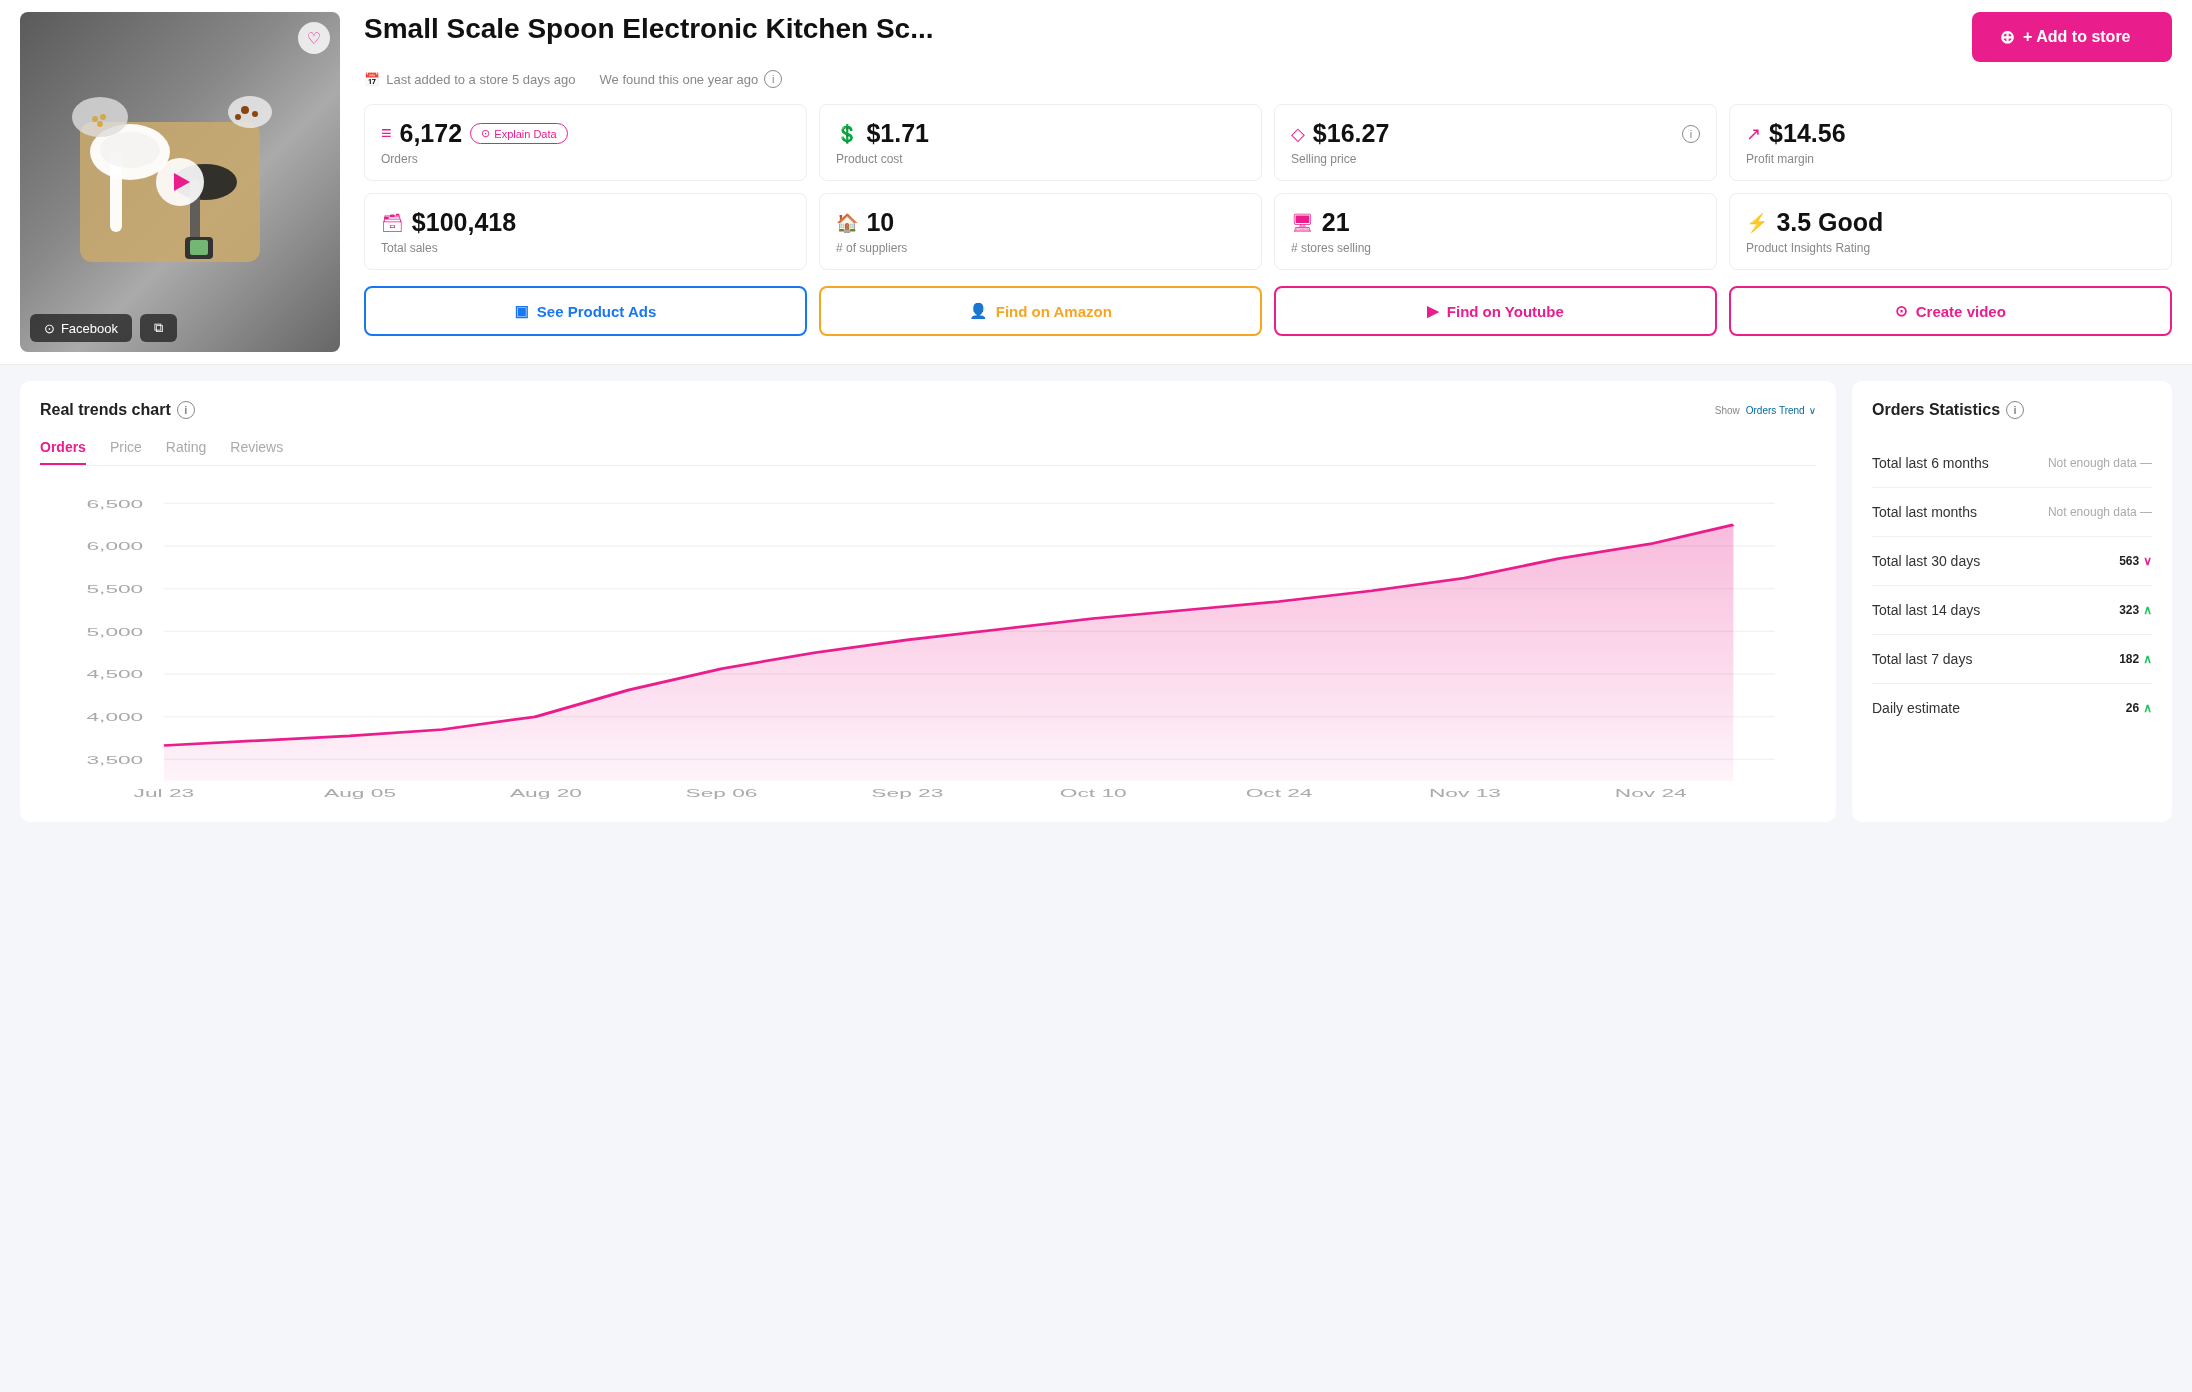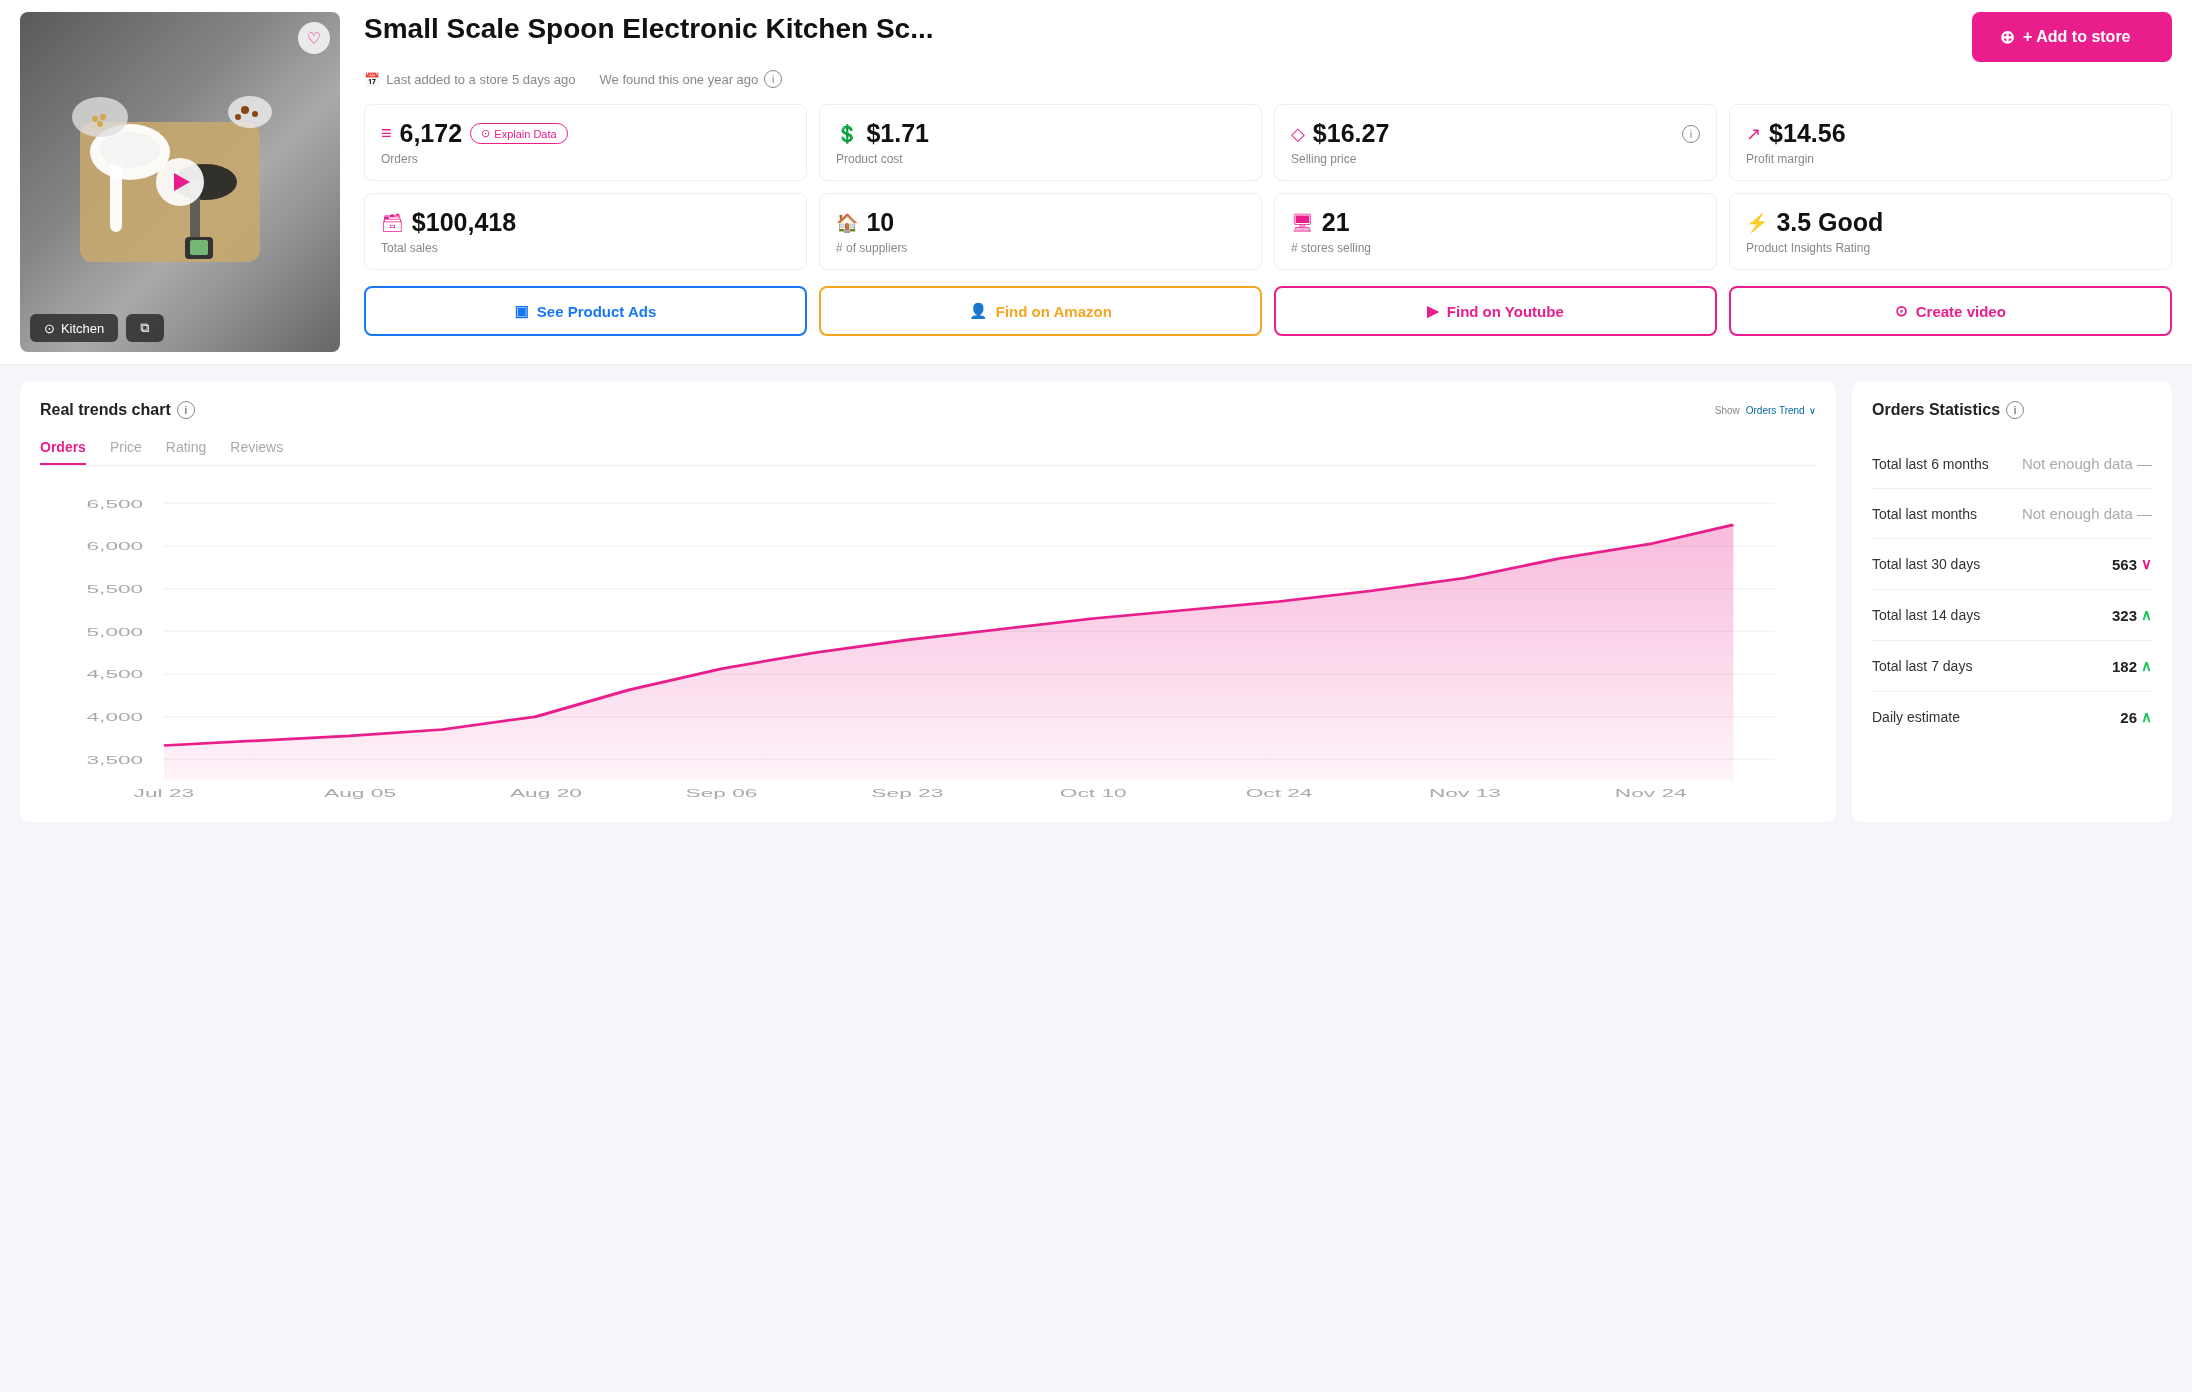--- a/index.html
+++ b/index.html
@@ -53,21 +53,21 @@
 
     .chart-area { position: relative; height: 320px; }
     .chart-svg { width: 100%; height: 100%; }
 
     .stats-section { background: #fff; border-radius: 10px; width: 320px; min-width: 320px; padding: 20px; }
     .stats-title { font-size: 16px; font-weight: 700; display: flex; align-items: center; gap: 6px; margin-bottom: 20px; }
 
     .stat-row { display: flex; justify-content: space-between; align-items: center; padding: 16px 0; border-bottom: 1px solid #f0f0f0; }
     .stat-row:last-child { border-bottom: none; }
     .stat-row-label { color: #333; font-size: 14px; }
-    .stat-row-value { font-weight: 700; font-size: 15px; display: flex; align-items: center; gap: 4px; }
+    .stat-row-value { font-weight: 700; font-size: 12px; display: flex; align-items: center; gap: 4px; }
     .stat-row-value.not-enough { color: #aaa; font-weight: 400; }
     .trend-down { color: #e91e8c; }
     .trend-up { color: #22c55e; }
 
     .info-circle { display: inline-flex; align-items: center; justify-content: center; width: 18px; height: 18px; border: 1.5px solid #888; border-radius: 50%; font-size: 11px; color: #888; cursor: pointer; }
   </style>
 </head>
 <body>
 
 <div class="top-bar">
@@ -98,21 +98,21 @@
         <circle cx="50" cy="62" r="3" fill="#d4a84b"></circle>
 
         <ellipse cx="80" cy="88" rx="30" ry="18" fill="#f0f0f0" opacity="0.6"></ellipse>
       </svg>
     </div>
     <div class="heart-btn">♡</div>
     <div class="play-btn"></div>
     <div class="image-actions">
       <button class="image-action-btn">
         <span>⊙</span>
-        <span>Kitchen</span>
+        <span>Facebook</span>
       </button>
       <button class="image-action-btn">
         <span>⧉</span>
       </button>
     </div>
   </div>
 
   <div class="product-info">
     <div class="product-title-row">
       <h1 class="product-title">Small Scale Spoon Electronic Kitchen Sc...</h1>

